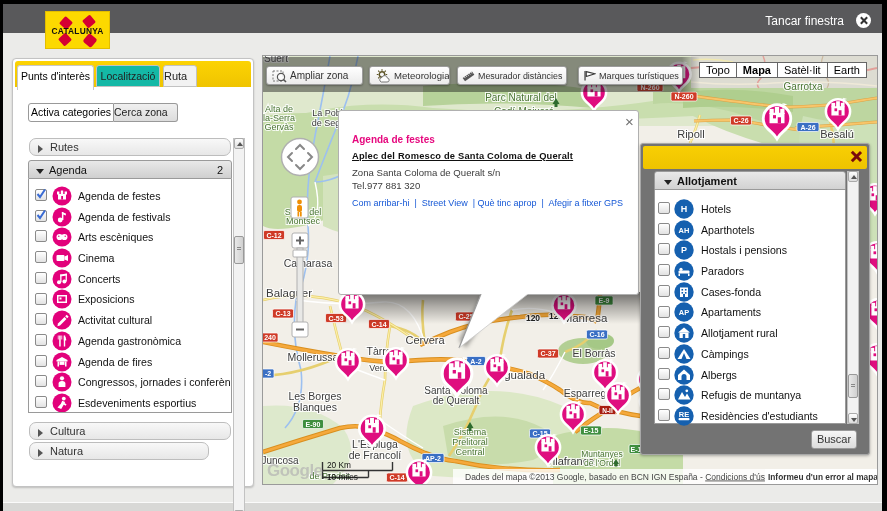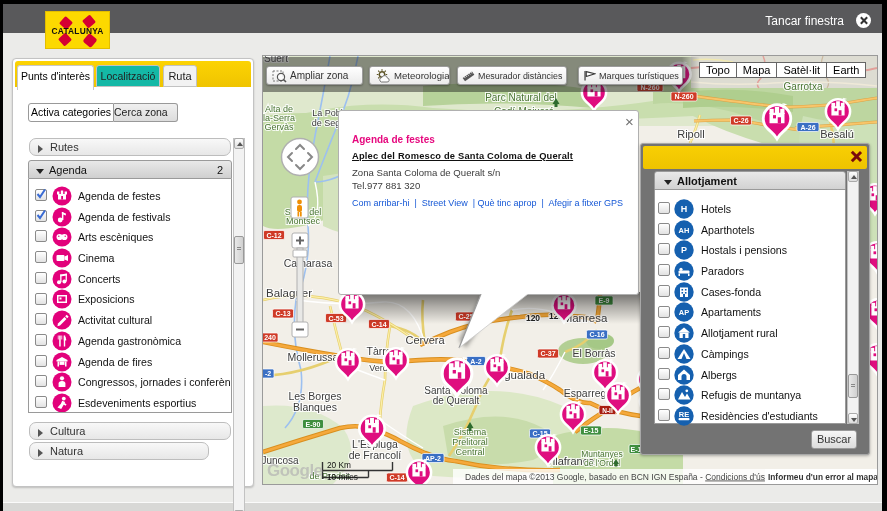--- a/index.html
+++ b/index.html
@@ -41,21 +41,21 @@
 <rect x="-5.3" y="-5.3" width="10.6" height="10.6" rx="2" transform="translate(44,28.5) rotate(40)"></rect>
 </g>
 <text x="31.5" y="21.8" text-anchor="middle" font-family="Liberation Sans,sans-serif" font-size="8.4" font-weight="bold" fill="#111" letter-spacing="0.2">CATALUNYA</text>
 </svg>
 </div>
 
 <div class="ab" style="left:12px;top:58px;width:242px;height:429px;background:#fff;border:1px solid #c3c3c3;border-radius:4px;box-shadow:0 1px 2px rgba(0,0,0,.2)">
  <div class="ab" style="left:2px;top:2px;width:236px;height:26px;background:linear-gradient(#fcd303,#efc400);border-radius:3px 3px 0 0"></div>
  <div class="ab" style="left:4px;top:6px;width:77px;height:25px;background:#fff;border:1px solid #c8c8c8;border-bottom:none;border-radius:3px 3px 0 0;font-size:10.5px;text-align:center;line-height:21px;color:#000;z-index:2">Punts d'interès</div>
  <div class="ab" style="left:83px;top:6px;width:64px;height:22px;background:#14b8a6;border:1px solid #c2c2c2;border-radius:3px 3px 0 0;font-size:10.5px;text-align:center;line-height:20px;color:#222">Localització</div>
- <div class="ab" style="left:150px;top:6px;width:34px;height:22px;background:#f2f2f2;border:1px solid #c2c2c2;border-radius:3px 3px 0 0;font-size:11px;text-align:center;line-height:20px;color:#222">Ruta</div>
+ <div class="ab" style="left:150px;top:6px;width:34px;height:22px;background:#f2f2f2;border:1px solid #c2c2c2;border-radius:3px 3px 0 0;font-size:11px;line-height:20px;color:#222">Ruta</div>
  <div class="ab" style="left:15px;top:44px;width:86px;height:19px;background:#fff;border:1px solid #999;border-radius:3px 0 0 3px;font-size:10.5px;text-align:center;line-height:17px;color:#000">Activa categories</div>
  <div class="ab" style="left:101px;top:44px;width:64px;height:19px;background:linear-gradient(#f0f0f0,#dcdcdc);border:1px solid #999;border-left:none;border-radius:0 3px 3px 0;font-size:10.5px;text-align:left;line-height:17px;color:#222">Cerca zona</div>
  <div class="acc ab" style="left:16px;top:79px;width:202px;height:18px"><span class="arr-r"></span>Rutes</div>
  <div class="ab" style="left:15px;top:101px;width:204px;height:19px;background:linear-gradient(#e9e9e9,#cfcfcf);border:1px solid #9a9a9a;border-radius:3px 3px 0 0;font-size:11px;font-weight:normal;color:#111;line-height:18px;padding-left:20px"><span class="arr-d"></span>Agenda<span style="position:absolute;right:8px">2</span></div>
  <div class="ab" id="plist" style="left:15px;top:120px;width:204px;height:234px;background:#fff;border:1px solid #9a9a9a;border-top:none;overflow:hidden">
 <div class="ck" style="left:6px;top:10px">
         <svg width="12" height="12" style="position:absolute;left:-1px;top:-2px">
           <path d="M2.5 6 L5 9 L10 1.5" stroke="#3a6cd4" stroke-width="2" fill="none"></path>
         </svg>
       </div>
@@ -518,21 +518,21 @@
 <span>Mesurador distàncies</span>
   </div>
 <div class="mapbtn" style="left:578px;width:105px;font-size:9.1px;padding:0 4px">
 <svg width="13" height="13" viewBox="0 0 16 14">
       <path d="M2.5 1.5 v11.5" stroke="#3c3c3c" stroke-width="1.5"></path>
       <path d="M4 2.2 L14.5 4.8 L4 8.2 Z" fill="#fff" stroke="#3c3c3c" stroke-width="1.4"></path>
     </svg>
 <span>Marques turístiques</span>
   </div>
 <div class="ab" style="left:700px;top:60px;white-space:nowrap">
-<span class="mtb">Topo</span><span class="mtb" style="font-weight:normal">Mapa</span><span class="mtb">Satèl·lit</span><span class="mtb">Earth</span>
+<span class="mtb">Topo</span><span class="mtb" style="font-weight:bold">Mapa</span><span class="mtb">Satèl·lit</span><span class="mtb">Earth</span>
 </div>
 
 <div class="ab" style="left:338px;top:110px;width:301px;height:185px;background:#fff;border:1px solid #b0b0b0;border-radius:3px">
  <div class="ab" style="left:286px;top:2px;font-size:15px;color:#737373">×</div>
  <div class="ab" style="left:13px;top:23px;font-size:10px;font-weight:bold;color:#e6087e">Agenda de festes</div>
  <div class="ab" style="left:13px;top:40px;font-size:9.3px;font-weight:bold;color:#111;text-decoration:underline;letter-spacing:0.2px">Aplec del Romesco de Santa Coloma de Queralt</div>
  <div class="ab" style="left:13px;top:56px;font-size:9.6px;color:#3c3c3c">Zona Santa Coloma de Queralt s/n</div>
  <div class="ab" style="left:13px;top:69px;font-size:9.6px;color:#3c3c3c">Tel.977 881 320</div>
  <div class="ab" style="left:13px;top:87px;font-size:9px;color:#1658d6;white-space:nowrap">Com arribar-hi&nbsp; |&nbsp; Street View&nbsp; | Què tinc aprop&nbsp; |&nbsp; Afegir a fitxer GPS</div>
 </div>

